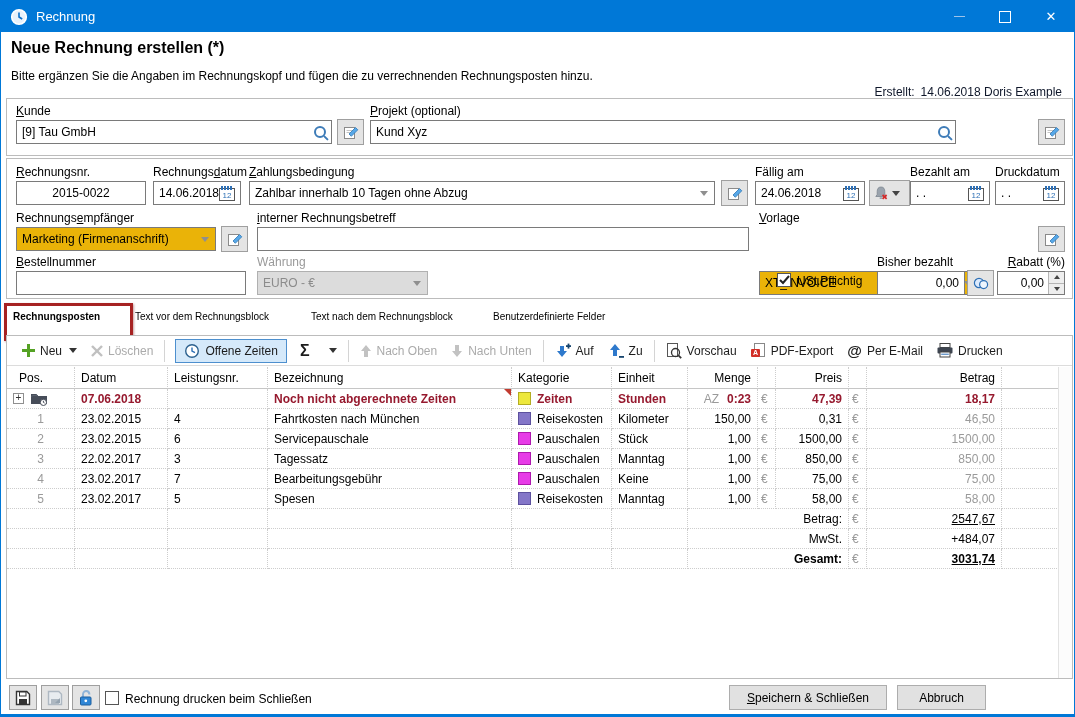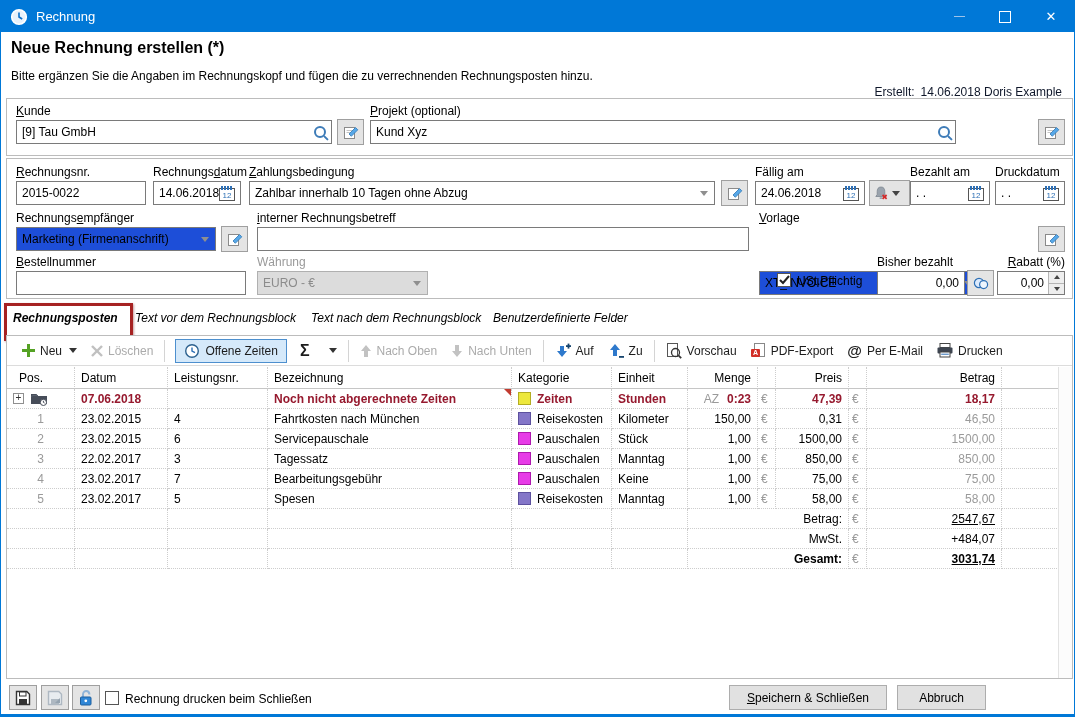--- a/index.html
+++ b/index.html
@@ -22,25 +22,25 @@
   .pagesub { left:10px; top:68px; font-size:12px; }
   .meta { right:12px; top:40px; color:#0f172a; display:grid; grid-template-columns:auto auto; column-gap:6px; row-gap:7px; text-align:right;margin-top:44px; }
   .meta .v { text-align:left; }
   .dash2 { margin-left:62px; }
 
   
   .section { position:absolute; border:1px solid #bcbcbc; background:#fff; }
   .flabel { position:absolute; font-size:12px; white-space:nowrap; }
   .flabel.gray { color:#9a9a9a; }
   .field { position:absolute; box-sizing:border-box; height:24px; border:1px solid #7a7a7a; background:#fff;
-           display:flex; align-items:center; padding:0 5px; white-space:nowrap; overflow:hidden; }
+           display:flex; align-items:center; padding:0 5px; white-space:nowrap; overflow:hidden;justify-content:center; }
   .field .mag { margin-left:auto; }
   .combo { padding-right:6px; }
   .combo .chev { margin-left:auto; }
-  .combo.grayed { background:#1d4ed8; }
+  .combo.grayed { background:#eab308; }
   .combo.disabled { background:#dcdcdc; color:#8b8b8b; border-color:#b0b0b0; }
   .chev { width:0; height:0; border-left:4px solid transparent; border-right:4px solid transparent; border-top:5px solid #444; flex:none; }
   .chev.light { border-top-color:#8f8f8f; }
   .ebtn { position:absolute; box-sizing:border-box; width:27px; height:26px; background:#e4e4e4; border:1px solid #9f9f9f;
           display:flex; align-items:center; justify-content:center; }
   .calicon { margin-left:auto; flex:none; display:flex; }
   .mag { position:relative; width:8px; height:8px; border:2px solid #3e7cb8; border-radius:50%; flex:none; }
   .mag::after { content:""; position:absolute; width:6px; height:2px; background:#3e7cb8; transform:rotate(45deg); right:-5px; bottom:-3px; border-radius:1px; }
   .splitbtn { position:absolute; box-sizing:border-box; height:26px; background:#e4e4e4; border:1px solid #9f9f9f;
               display:flex; align-items:center; }
@@ -50,21 +50,21 @@
   .spinner .btns { width:15px; border-left:1px solid #b5b5b5; display:flex; flex-direction:column; }
   .spinner .sb { flex:1; background:#eee; display:flex; align-items:center; justify-content:center; }
   .spinner .sb + .sb { border-top:1px solid #b5b5b5; }
   .tri-up { width:0; height:0; border-left:3px solid transparent; border-right:3px solid transparent; border-bottom:4px solid #444; }
   .tri-dn { width:0; height:0; border-left:3px solid transparent; border-right:3px solid transparent; border-top:4px solid #444; }
   .cbx { position:absolute; box-sizing:border-box; width:14px; height:14px; border:1px solid #555; background:#fff;
          display:flex; align-items:center; justify-content:center; }
 
   
   .tabrow { position:absolute; left:0; top:302px; width:100%; height:32px; }
-  .tab { position:absolute; top:8px; font-size:12px; white-space:nowrap;font-style:italic; }
+  .tab { position:absolute; top:8px; font-size:10px; white-space:nowrap; }
   .tab.active { font-weight:bold; }
   .redbox { position:absolute; left:3px; top:0px; width:123px; height:32px; border:3px solid #a62222; box-shadow:1px 1px 2px rgba(120,20,20,.4); }
 
   
   .panel { left:5px; top:334px; width:1065px; height:342px; }
   .toolbar { position:absolute; left:0; top:0; right:0; height:30px; border-bottom:1px solid #dcdcdc;
              display:flex; align-items:center; padding-left:8px; box-sizing:border-box; }
   .tb { display:flex; align-items:center; gap:5px; margin:0 7px; white-space:nowrap; color:#1c1c1c; }
   .tb.disabled { color:#ababab; }
   .tb.hl { background:#d5e9fa; border:1px solid #4d8fce; padding:3px 8px; margin:0 6px; }

